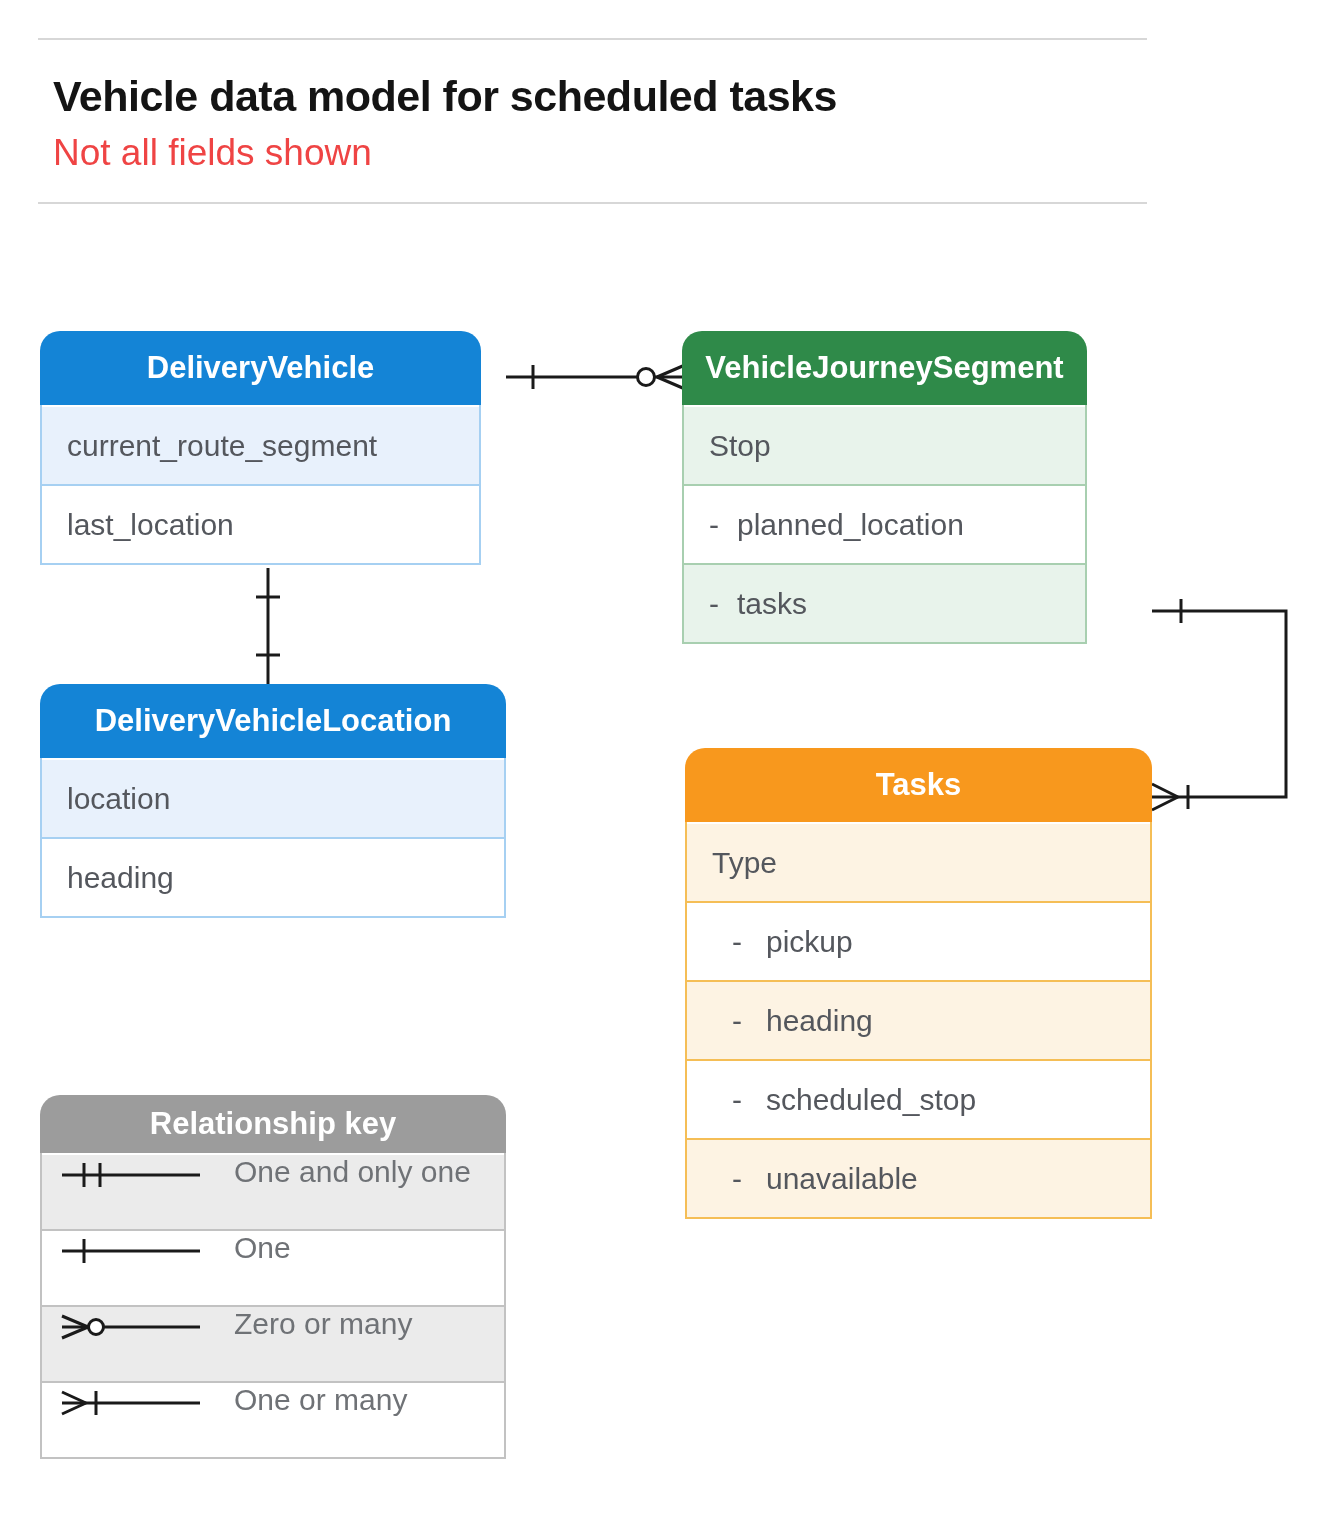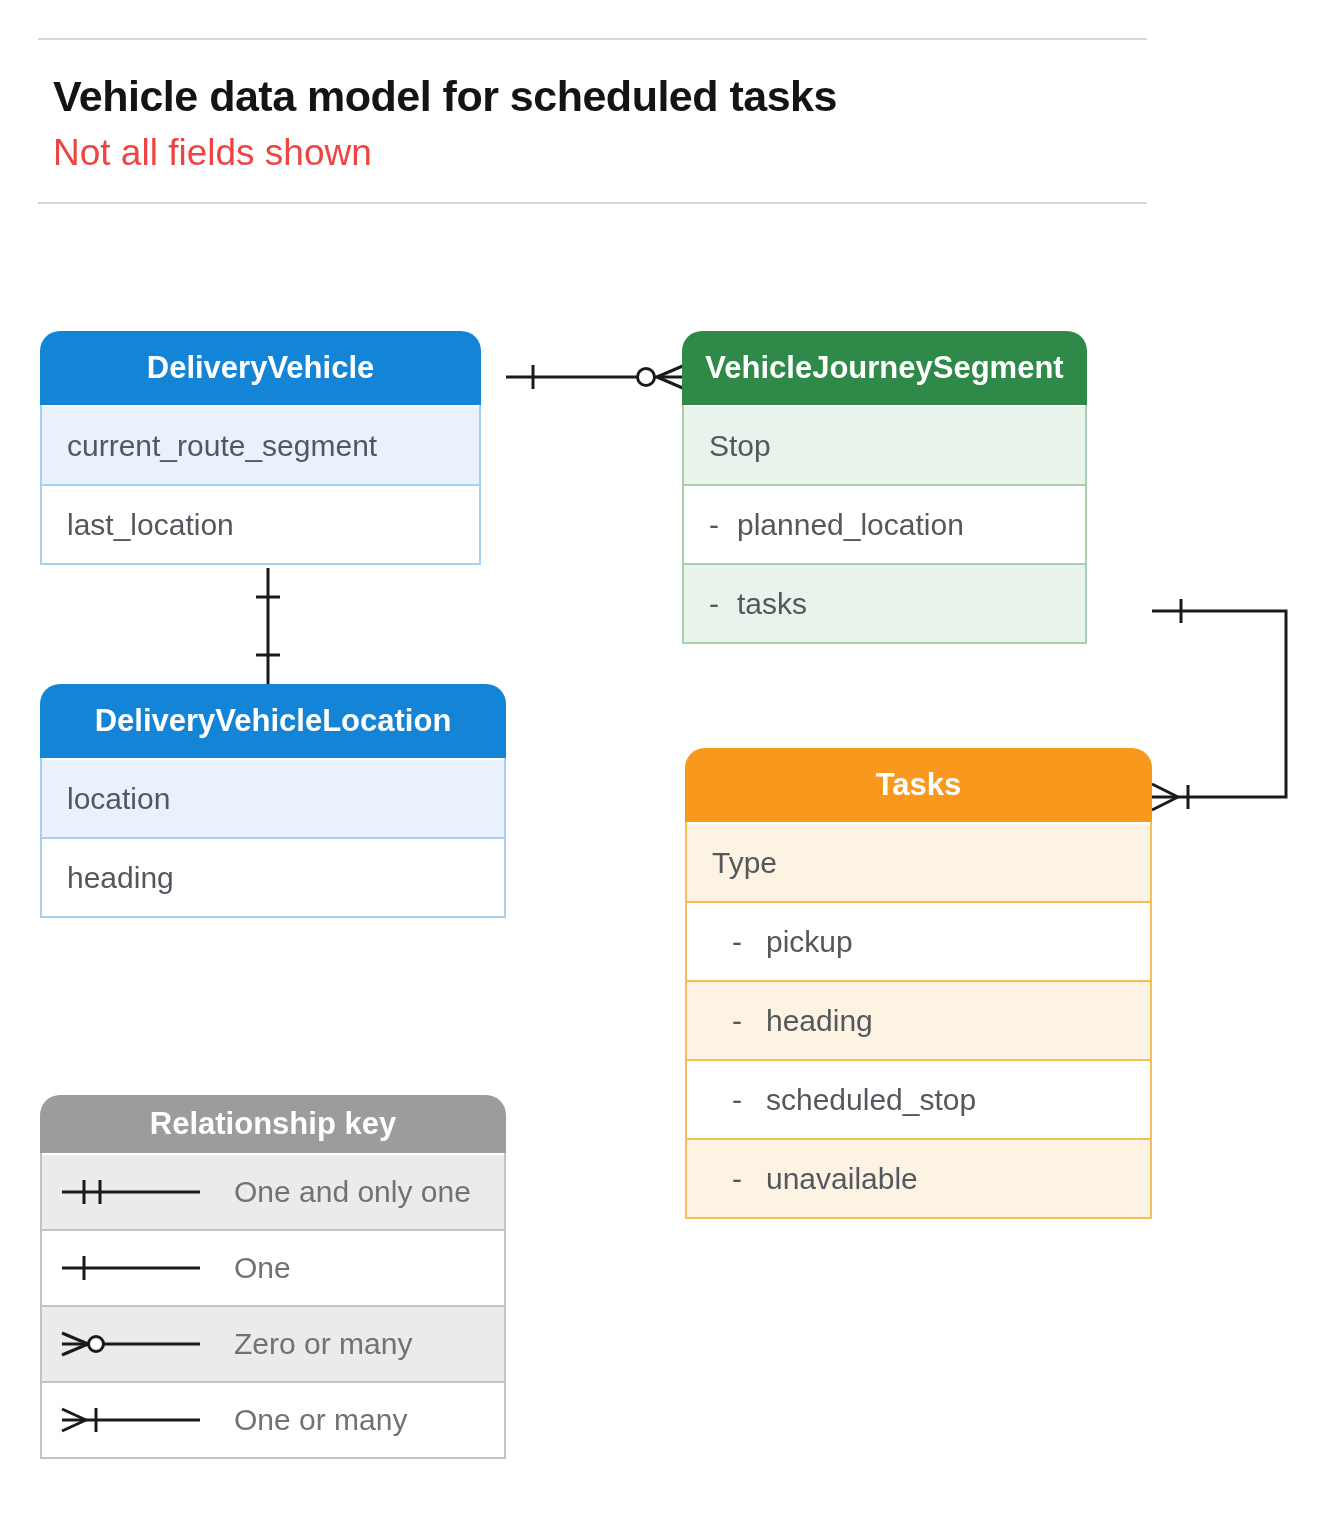--- a/index.html
+++ b/index.html
@@ -50,21 +50,21 @@
   
   .legend { position:absolute; }
   .legend .entity-header {
     height:58px; border-radius:20px 20px 0 0; background:#9C9C9C;
     display:flex; align-items:center; justify-content:center;
     color:#fff; font-weight:bold; font-size:31px;
   }
   .legend .entity-rows { border:2px solid #C2C2C2; border-top:none; background:#fff; }
   .legend .row {
     height:76px; border-top:2px solid #C2C2C2;
-    display:flex; align-items:center; padding-left:16px;
+    display:flex; align-items:flex-start; padding-left:16px;
     font-size:30px; color:#6F7276; background:#fff;
   }
   .legend .row:first-child { border-top-color:#fff; }
   .legend .row:nth-child(odd) { background:#EBEBEB; }
   .legend .sym { width:150px; height:40px; flex:0 0 150px; }
   .legend .klabel { margin-left:26px; }
 
   
   #connectors { position:absolute; left:0; top:0; pointer-events:none; }
   #connectors path, #connectors circle { stroke:#1A1A1A; stroke-width:3; fill:none; }

